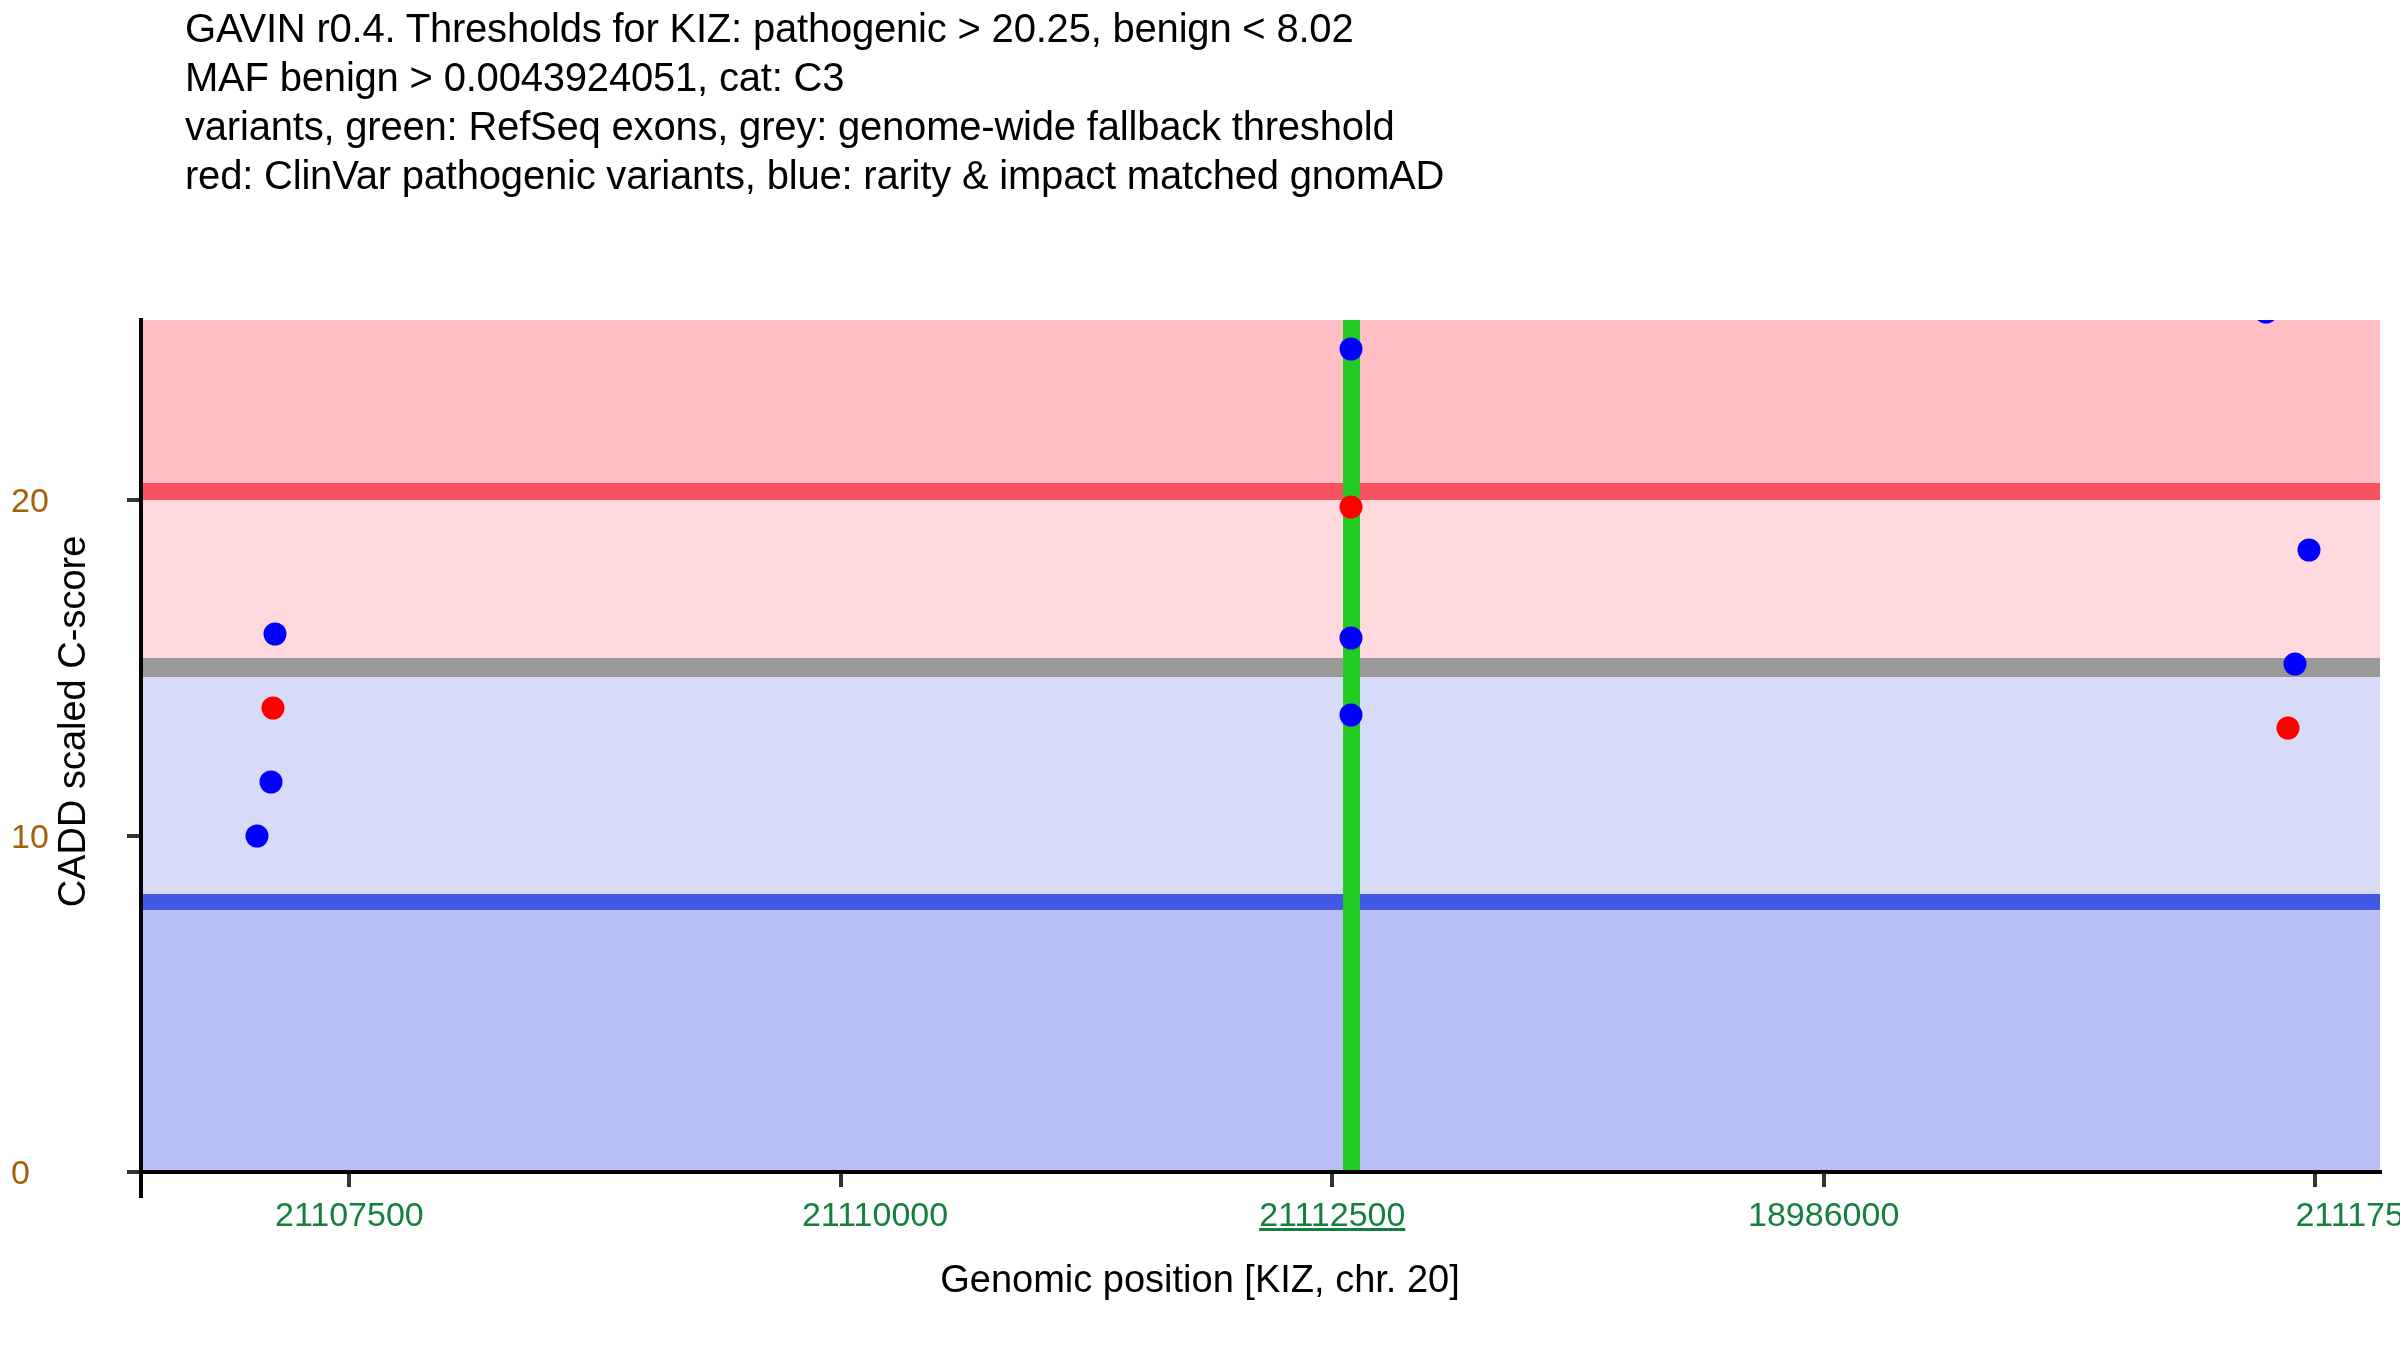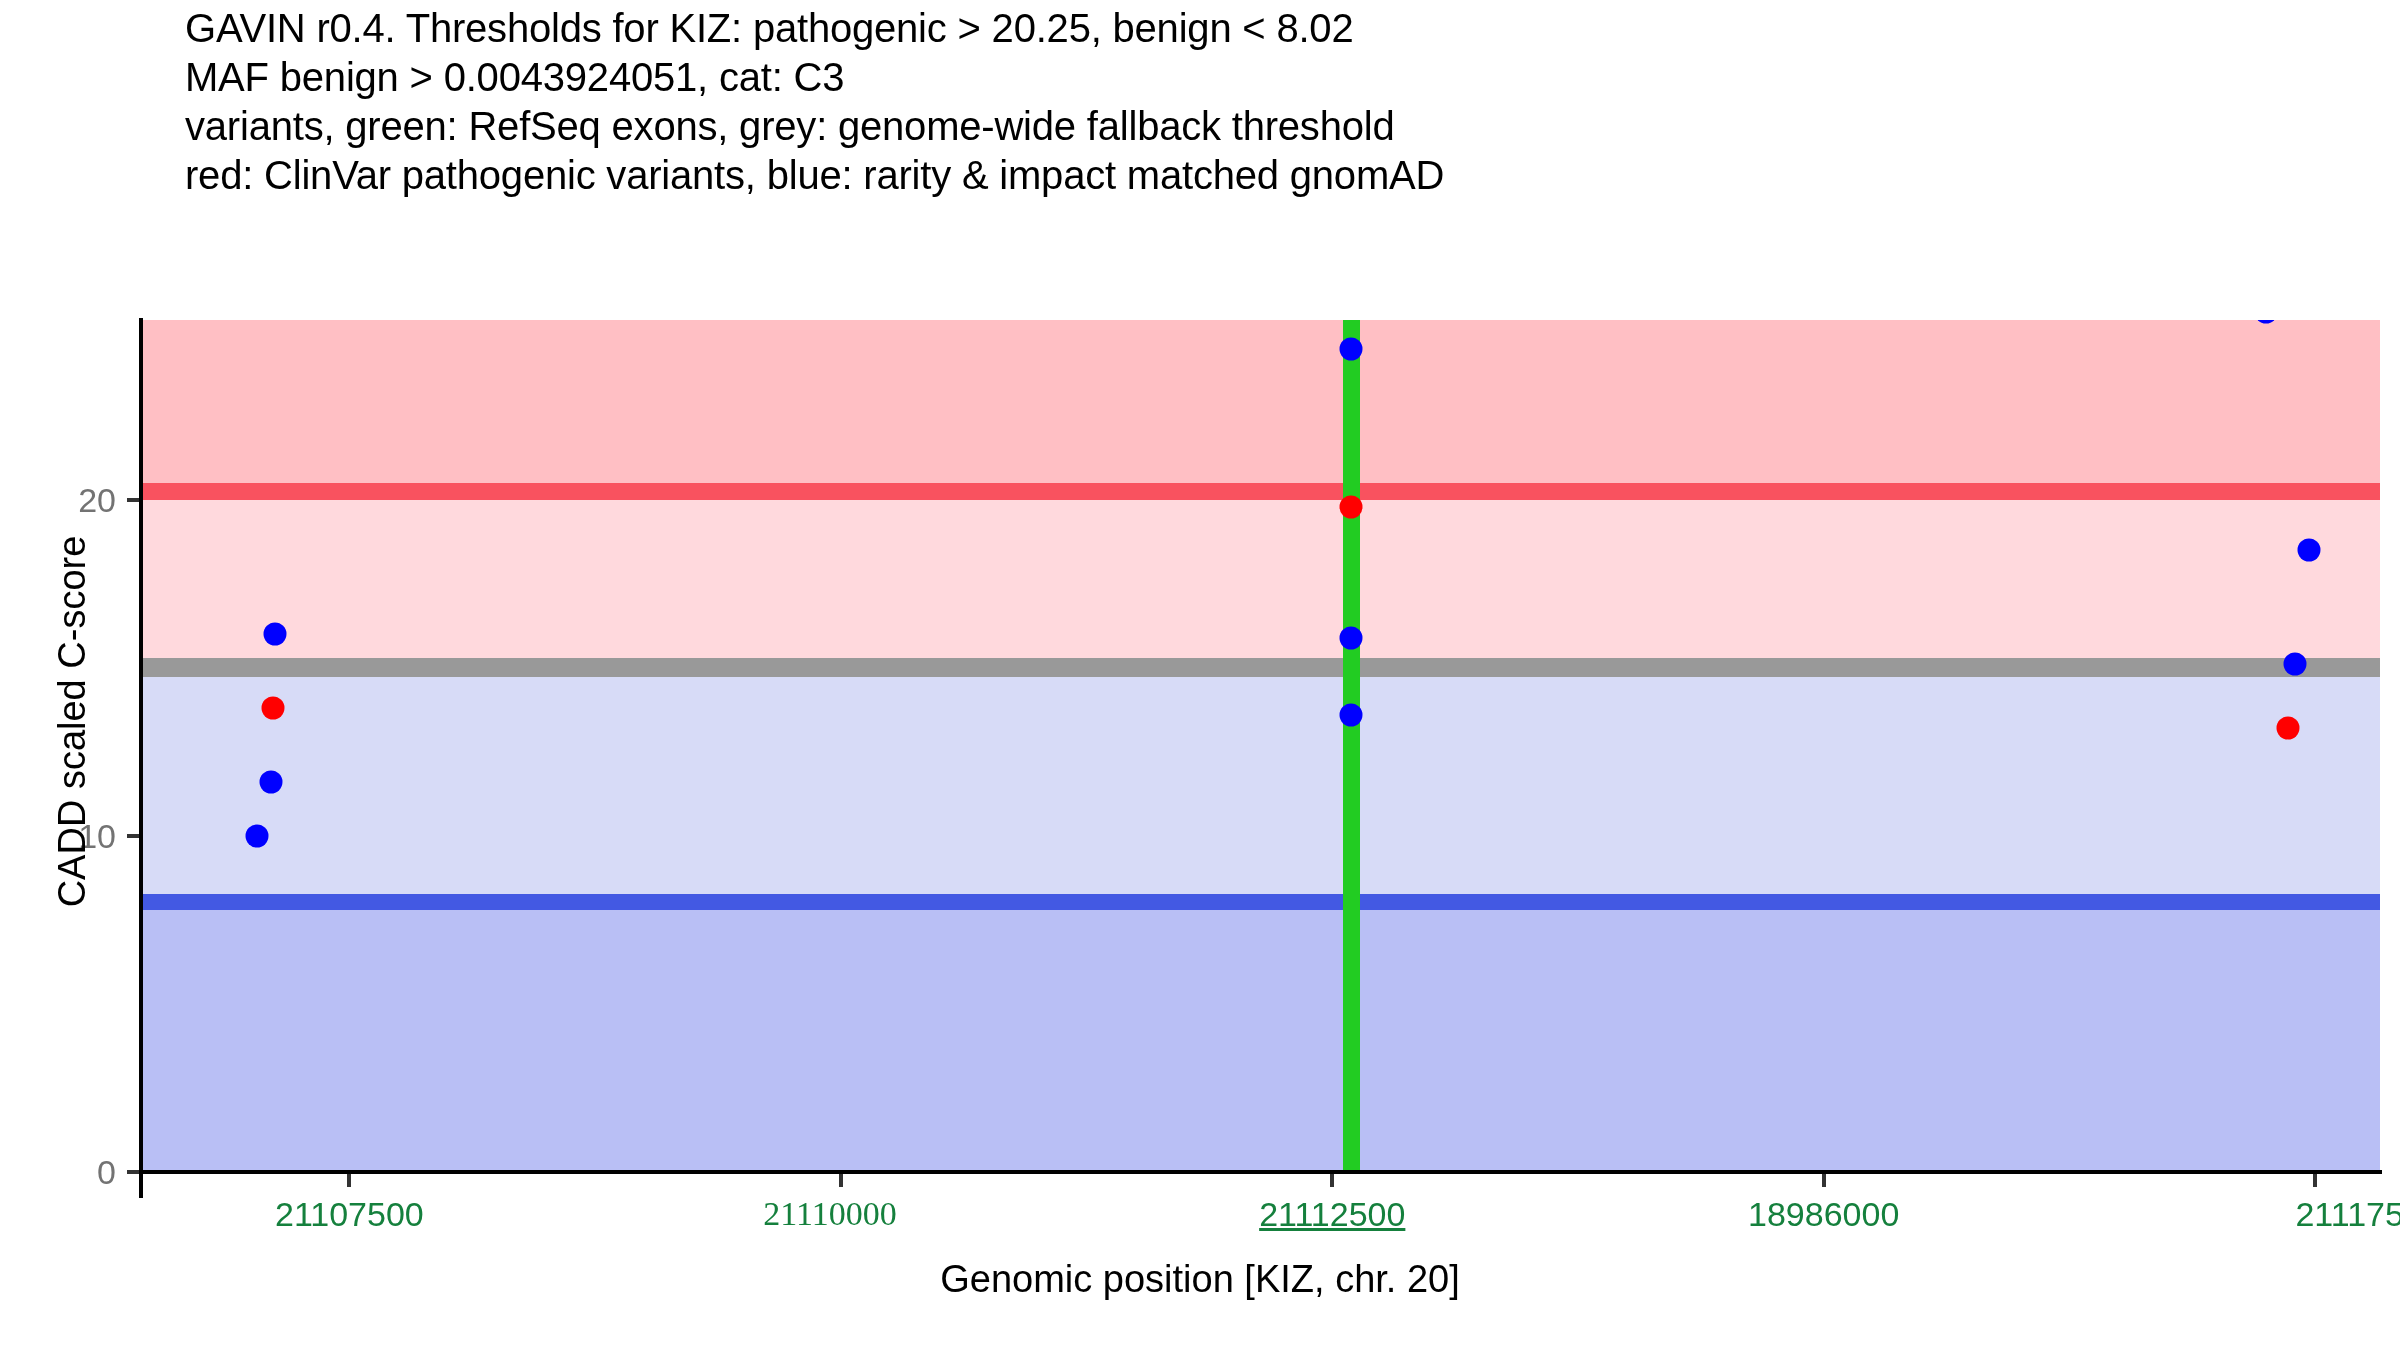--- a/index.html
+++ b/index.html
@@ -95,22 +95,22 @@
   }
   .ytick-mark {
     position: absolute;
     width: 12px;
     height: 4px;
     background: #333333;
   }
   .ytick-label {
     position: absolute;
     font-size: 34px;
-    color: #737373;
-    text-align: right;
+    color: #a16207;
+    text-align: left;
     transform: translateY(-50%);
     white-space: nowrap;
   }
   .xtick-mark {
     position: absolute;
     top: 1174px;
     width: 4px;
     height: 13px;
     background: #333333;
   }
@@ -185,21 +185,21 @@
 <div id="axis-decor">
     <div class="ytick-mark" style="left: 127px; top: 1170px;"></div>
     <div class="ytick-label" style="left: 11px; width: 105px; top: 1172px;">0</div>
     <div class="ytick-mark" style="left: 127px; top: 833.905px;"></div>
     <div class="ytick-label" style="left: 11px; width: 105px; top: 835.905px;">10</div>
     <div class="ytick-mark" style="left: 127px; top: 497.811px;"></div>
     <div class="ytick-label" style="left: 11px; width: 105px; top: 499.811px;">20</div>
     <div class="xtick-mark" style="left: 347.371px;"></div>
     <div class="xtick-label" style="left: 349.371px;">21107500</div>
     <div class="xtick-mark" style="left: 838.81px;"></div>
-    <div class="xtick-label" style="left: 830px; font-family: Liberation Serif, serif;">21110000</div>
+    <div class="xtick-label" style="left: 875px;">21110000</div>
     <div class="xtick-mark" style="left: 1330.25px;"></div>
     <div class="xtick-label" style="left: 1332.25px; text-decoration: underline;">21112500</div>
     <div class="xtick-mark" style="left: 1821.69px;"></div>
     <div class="xtick-label" style="left: 1823.69px;">18986000</div>
     <div class="xtick-mark" style="left: 2313.13px;"></div>
     <div class="xtick-label" style="left: 2315.13px; margin-left: 44px;">2111750</div>
   </div>
 
 <div id="xlab">Genomic position [KIZ, chr. 20]</div>
 <div id="ylab">CADD scaled C-score</div>

